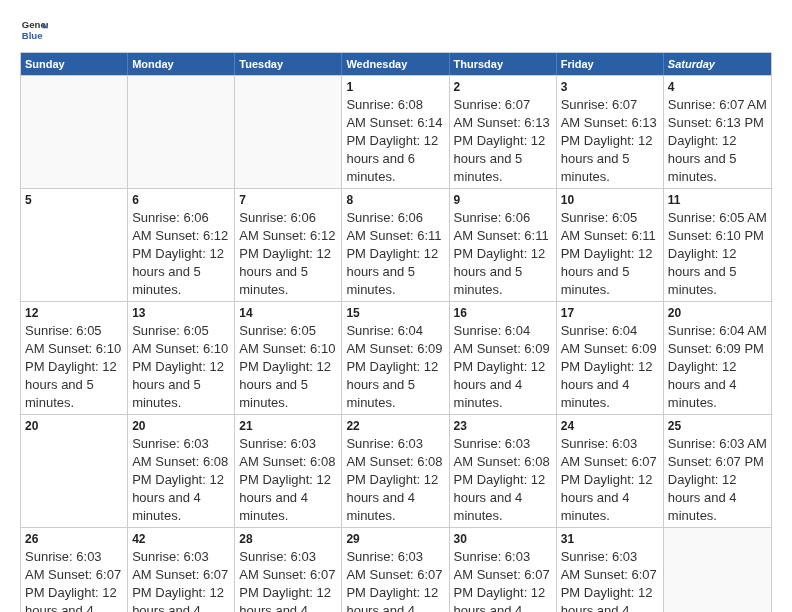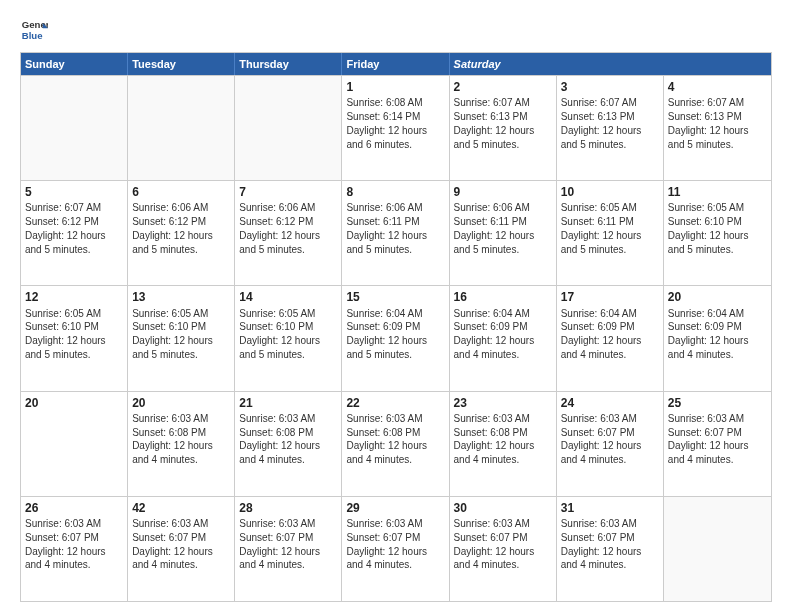--- a/index.html
+++ b/index.html
@@ -90,21 +90,21 @@
     .cal-cell:last-child { border-right: none; }
     .cal-cell.empty { background: #f9f9f9; }
     .day-num {
       font-size: 12px;
       font-weight: bold;
       color: #222;
       display: block;
       margin-bottom: 1px;
     }
     .cell-info {
-      font-size: 10px;
+      font-size: 13px;
       color: #333;
       line-height: 1.38;
     }
   </style>
 </head>
 <body>
 
 <div class="page">
   <div class="header-row">
     <div class="logo">
@@ -116,21 +116,23 @@
     </div>
     <div class="title-area">
       <div class="month-title"></div>
       <div class="subtitle"></div>
     </div>
   </div>
 
   <div class="calendar">
     <div class="cal-header">
     <div class="cal-header-cell">Sunday</div>
+        <div class="cal-header-cell">Monday</div>
         <div class="cal-header-cell">Tuesday</div>
+        <div class="cal-header-cell">Wednesday</div>
         <div class="cal-header-cell">Thursday</div>
         <div class="cal-header-cell">Friday</div>
         <div class="cal-header-cell">Saturday</div>
       </div>
     <div class="cal-body">
     <div class="cal-row">
           <div class="cal-cell empty"></div>
           <div class="cal-cell empty"></div>
           <div class="cal-cell empty"></div>
           <div class="cal-cell">
@@ -158,24 +160,20 @@
             <span class="day-num">4</span>
             <div class="cell-info">Sunrise: 6:07 AM
 Sunset: 6:13 PM
 Daylight: 12 hours
 and 5 minutes.</div>
           </div>
         </div>
         <div class="cal-row">
           <div class="cal-cell">
             <span class="day-num">5</span>
-            <div class="cell-info">Sunrise: 6:07 AM
-Sunset: 6:12 PM
-Daylight: 12 hours
-and 5 minutes.</div>
           </div>
           <div class="cal-cell">
             <span class="day-num">6</span>
             <div class="cell-info">Sunrise: 6:06 AM
 Sunset: 6:12 PM
 Daylight: 12 hours
 and 5 minutes.</div>
           </div>
           <div class="cal-cell">
             <span class="day-num">7</span>

